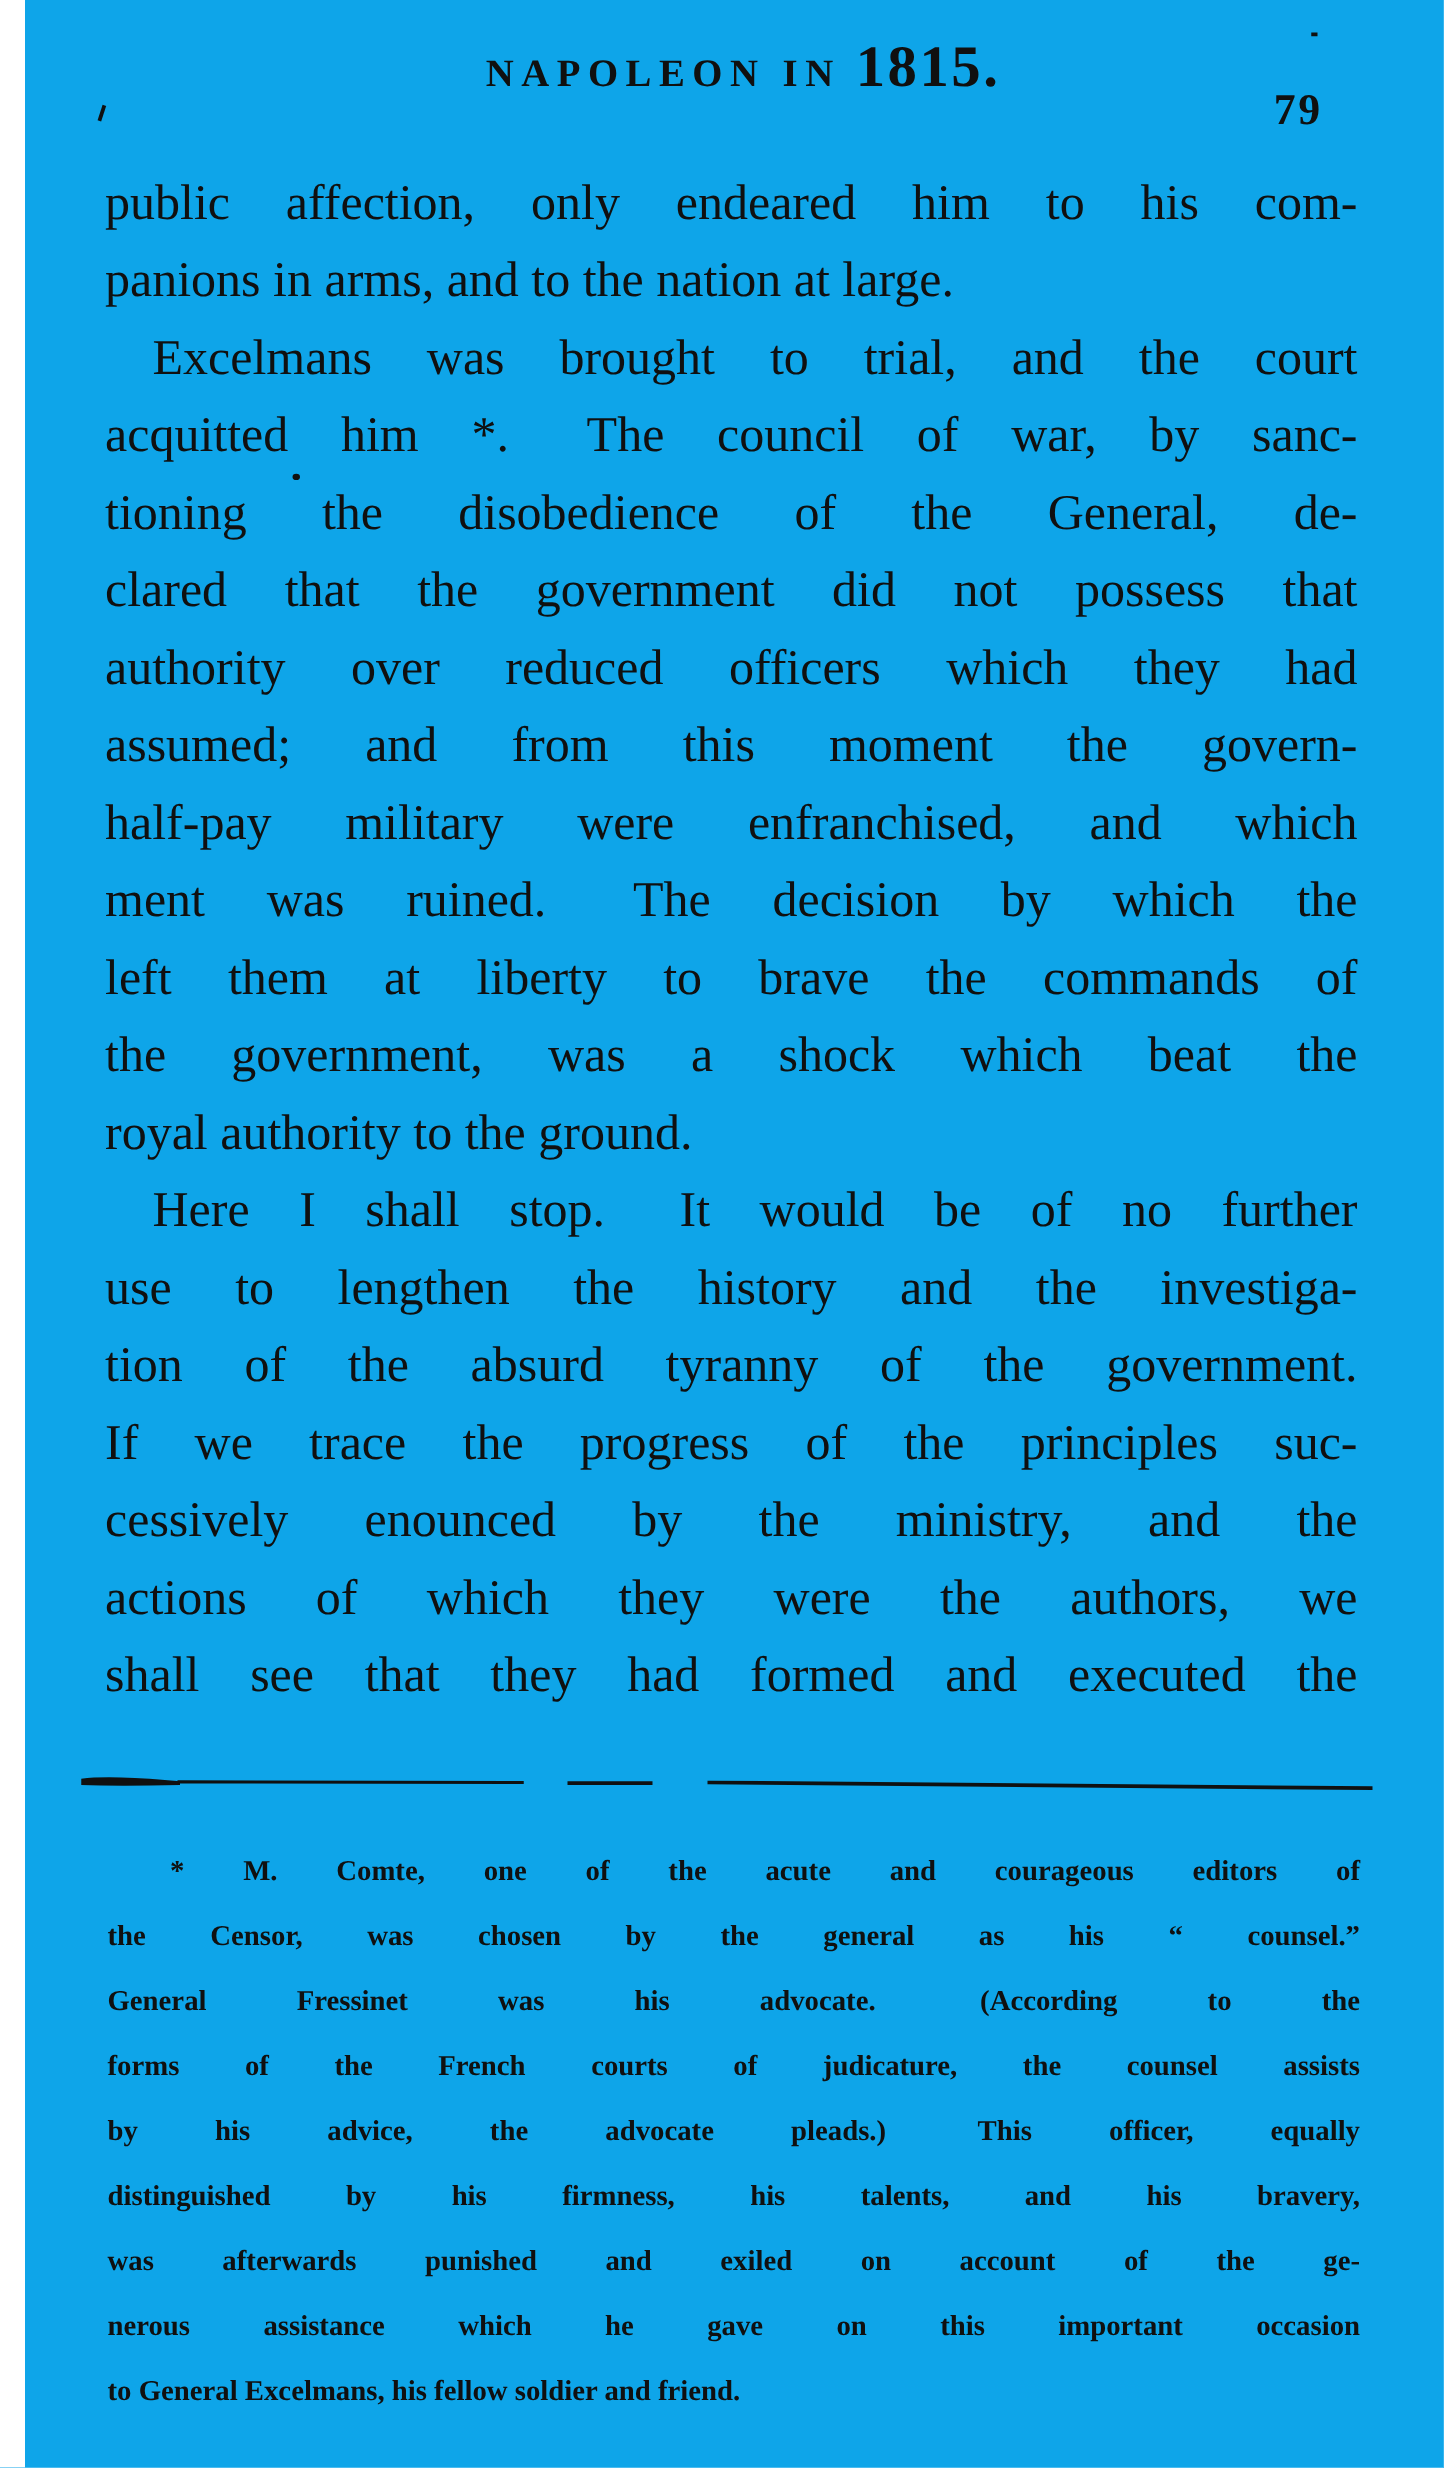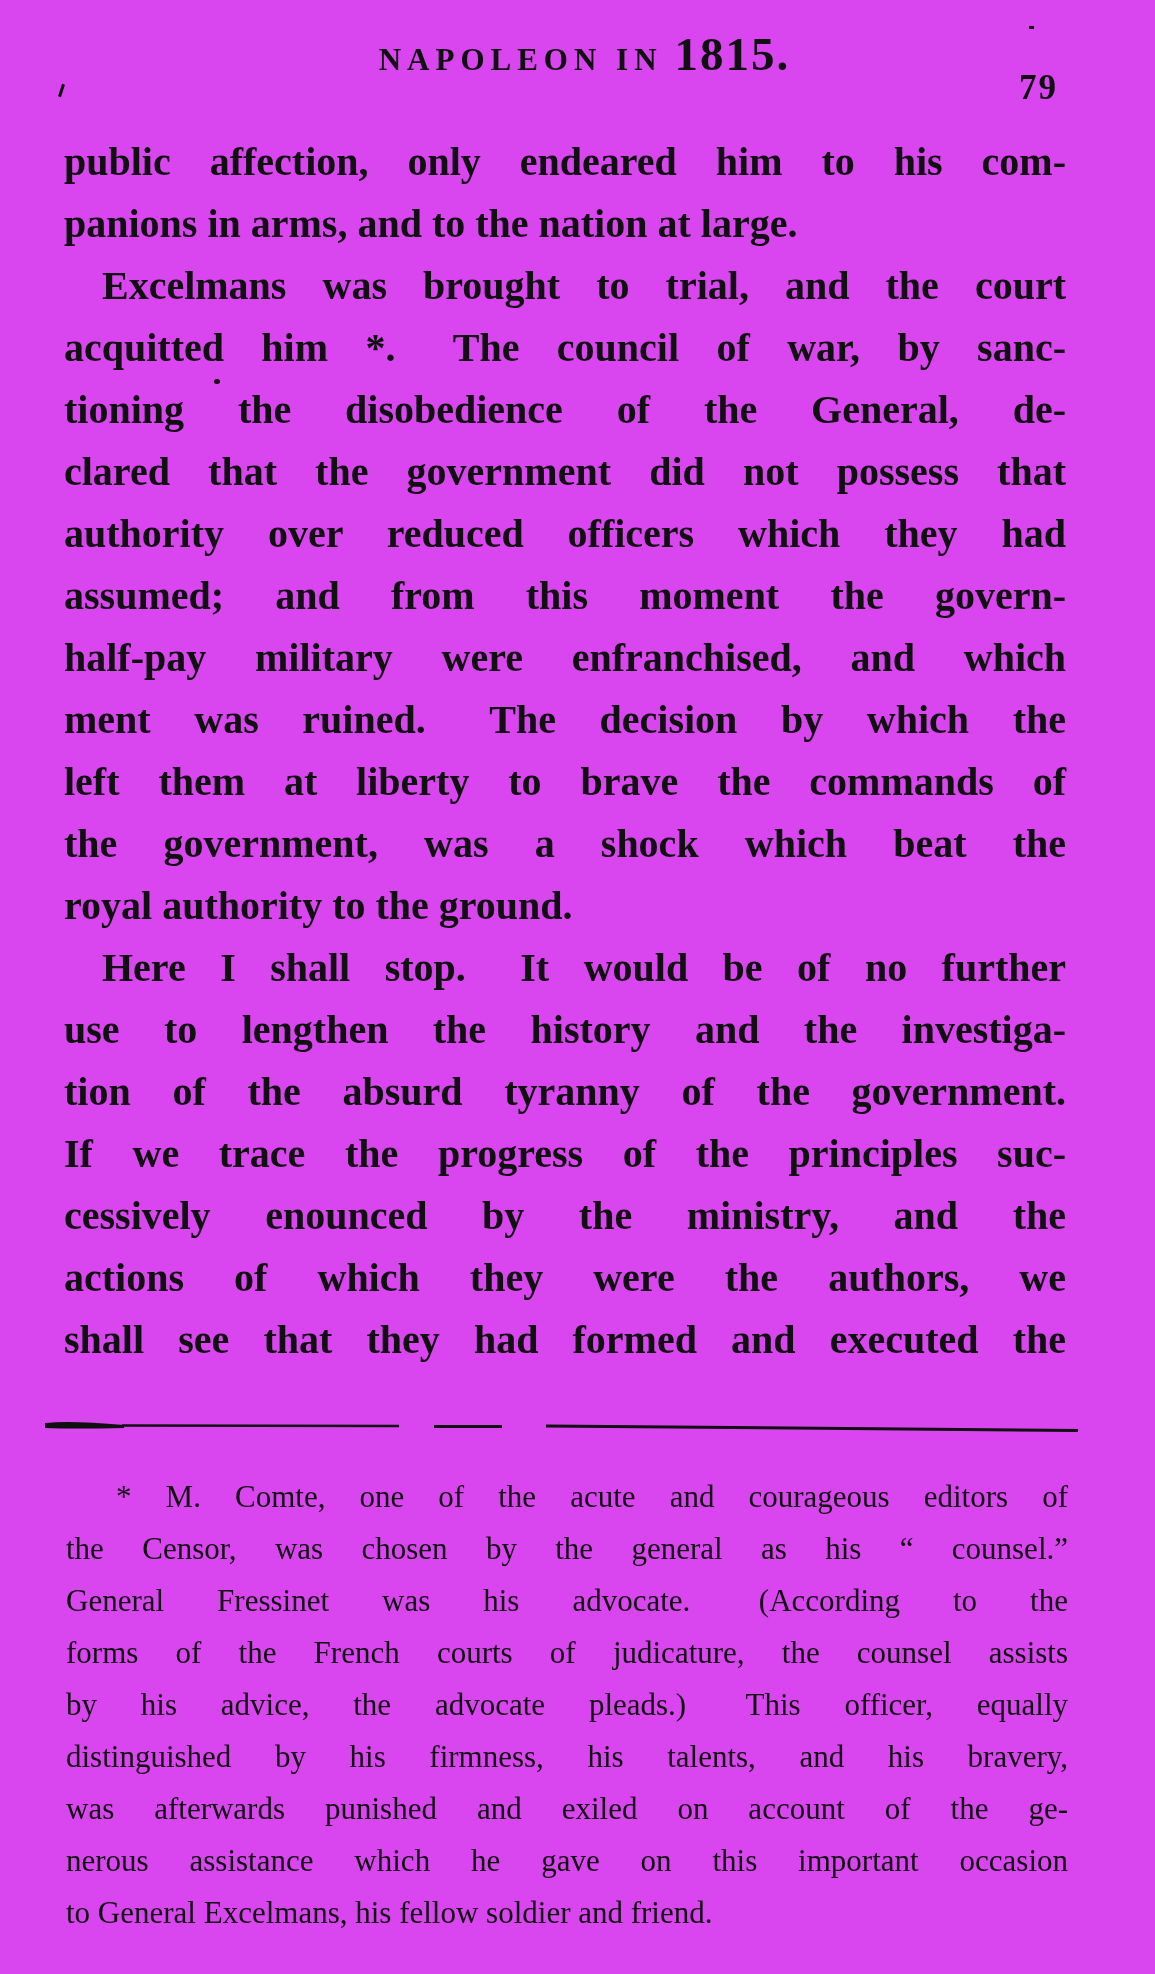--- a/index.html
+++ b/index.html
@@ -4,53 +4,53 @@
 <style>
   html,body{margin:0;padding:0;}
   body{
     width:1155px;height:1974px;
     background:#ffffff;
     font-family:"Liberation Serif","DejaVu Serif",serif;
     color:#101010;
     position:relative;
     overflow:hidden;
   }
-  .page{position:absolute;inset:0;background:#d946ef;}
+  .page{position:absolute;inset:0;background:#0ea5e9;margin-left:20px;}
 
   
   .running-head{position:absolute;top:26px;left:0;width:100%;height:70px;}
   .head-title{text-align:center;padding-left:14px;line-height:56px;white-space:nowrap;}
   .head-caps{font-size:31px;font-weight:700;letter-spacing:6px;}
   .head-year{font-size:47px;font-weight:700;letter-spacing:2px;margin-left:8px;}
   .page-number{
     position:absolute;top:44px;right:97px;
     font-size:35px;font-weight:700;line-height:1;letter-spacing:2px;
   }
 
   
   .body-text{
     position:absolute;top:131px;left:64px;width:1002px;
-    font-size:40px;line-height:62px;font-weight:700;
+    font-size:40px;line-height:62px;font-weight:400;
   }
   .para{margin:0;}
   .line{
     text-align:justify;
     text-align-last:justify;
     text-justify:inter-word;
   }
   .line.no-just{text-align:left;text-align-last:left;}
   .line.indent{text-indent:38px;}
 
   
   .footnote-rule{position:absolute;top:1417px;left:44px;width:1040px;height:18px;}
 
   
   .footnote{
     position:absolute;top:1471px;left:66px;width:1002px;
-    font-size:31px;line-height:52px;font-weight:400;
+    font-size:23px;line-height:52px;font-weight:700;
   }
   .footnote .line.indent{text-indent:50px;}
 
   
   .speck{position:absolute;background:#101010;}
   .speck.s1{left:60px;top:84px;width:3px;height:13px;transform:rotate(18deg);}
   .speck.s2{left:214px;top:379px;width:6px;height:5px;border-radius:50%;}
   .speck.s3{left:1029px;top:26px;width:5px;height:3px;}
 </style>
 </head>

